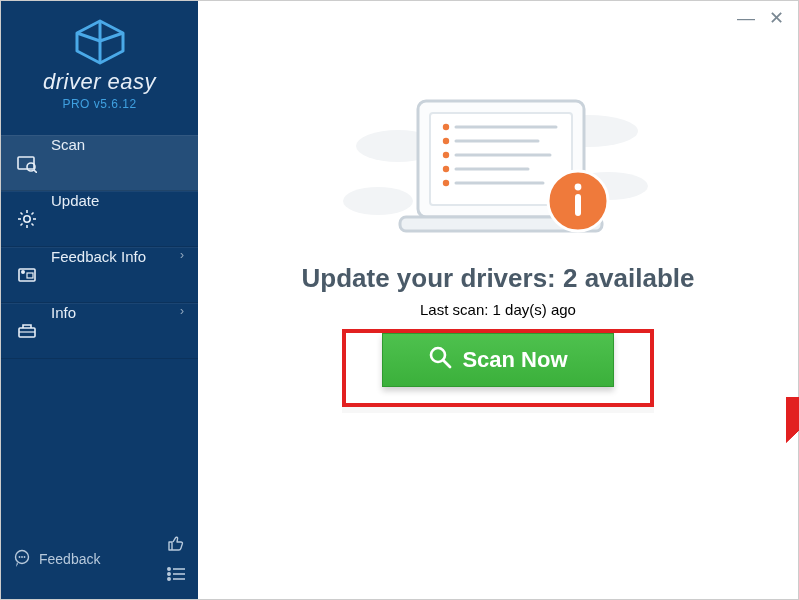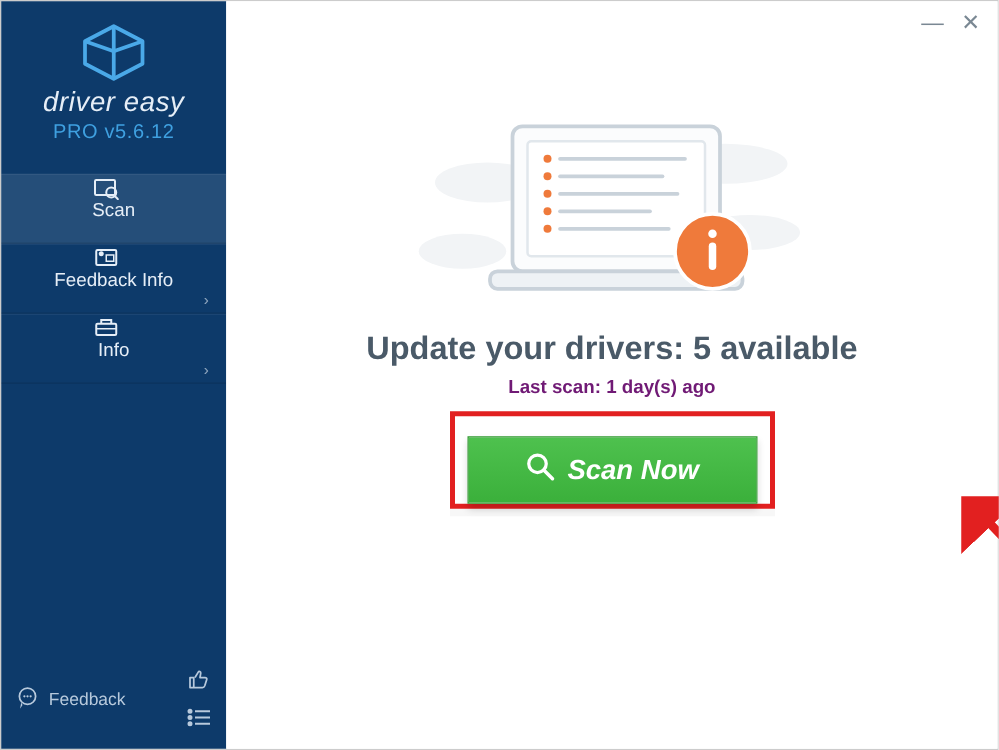--- a/index.html
+++ b/index.html
@@ -14,21 +14,21 @@
   .window {
     width: 799px;
     height: 600px;
     border: 1px solid #ccc;
     display: flex;
     position: relative;
     background: #fff;
   }
   
   .sidebar {
-    width: 180px;
+    width: 197px;
     height: 100%;
     background: linear-gradient(180deg, #0d3a6a 0%, #0d3a6a 100%);
     background: #0d3a6a;
     color: #fff;
     display: flex;
     flex-direction: column;
     position: relative;
   }
   .logo-area {
     padding: 18px 0 10px 0;
@@ -38,41 +38,39 @@
   .brand {
     font-style: italic;
     font-size: 22px;
     color: #e6eef7;
     margin-top: 4px;
     font-weight: 400;
     letter-spacing: 0.5px;
   }
   .version {
     color: #3fa0e0;
-    font-size: 16px;
+    font-size: 12px;
     margin-top: 2px;
     letter-spacing: 0.5px;
   }
   .nav {
     margin-top: 14px;
     display: flex;
     flex-direction: column;
   }
   .nav-item {
     display: flex;
-    align-items: center;
     padding: 0 14px;
     height: 56px;
     color: #e6eef7;
     font-size: 15px;
     cursor: pointer;
     position: relative;
     border-top: 1px solid rgba(255,255,255,0.06);
     border-bottom: 1px solid rgba(0,0,0,0.12);
-    flex-direction: column;
   }
   .nav-item.active {
     background: rgba(255,255,255,0.10);
   }
   .nav-item .icon {
     width: 24px;
     margin-right: 12px;
     display: flex;
     align-items: center;
     justify-content: center;
@@ -135,37 +133,35 @@
     text-align: center;
     color: #4a5a68;
     font-size: 26px;
     font-weight: 700;
   }
   .subline {
     position: absolute;
     left: 0; right: 0;
     top: 300px;
     text-align: center;
-    color: #701a75;
+    color: #000000;
     font-size: 15px;
-    font-weight: bold;
   }
   .scan-highlight {
     position: absolute;
     left: 50%;
     top: 328px;
     transform: translateX(-50%);
-    width: 260px;
+    width: 312px;
     height: 78px;
     border: 4px solid #e22020;
     display: flex;
-    align-items: flex-end;
+    align-items: flex-start;
     justify-content: center;
     box-shadow: 0 6px 0 rgba(0,0,0,0.03);
-    font-style: italic;
   }
   .scan-btn {
     width: 232px;
     height: 54px;
     background: linear-gradient(180deg,#4ec14e 0%, #3bb03b 100%);
     border: 1px solid #2f9a2f;
     color: #fff;
     font-size: 22px;
     font-weight: 700;
     display: flex;
@@ -209,20 +205,38 @@
         <span class="icon">
           <svg width="20" height="20" viewBox="0 0 20 20">
             <rect x="1" y="4" width="16" height="12" rx="1" fill="none" stroke="#e6eef7" stroke-width="1.6"></rect>
             <circle cx="14" cy="14" r="4" fill="none" stroke="#e6eef7" stroke-width="1.6"></circle>
             <line x1="17" y1="17" x2="20" y2="20" stroke="#e6eef7" stroke-width="1.6"></line>
           </svg>
         </span>
         <span>Scan</span>
       </div>
 
+      <div class="nav-item">
+        <span class="icon">
+          <svg width="20" height="20" viewBox="0 0 20 20">
+            <circle cx="10" cy="10" r="3.2" fill="none" stroke="#e6eef7" stroke-width="1.6"></circle>
+            <g stroke="#e6eef7" stroke-width="1.6">
+              <line x1="10" y1="1" x2="10" y2="4"></line>
+              <line x1="10" y1="16" x2="10" y2="19"></line>
+              <line x1="1" y1="10" x2="4" y2="10"></line>
+              <line x1="16" y1="10" x2="19" y2="10"></line>
+              <line x1="3.5" y1="3.5" x2="5.5" y2="5.5"></line>
+              <line x1="14.5" y1="14.5" x2="16.5" y2="16.5"></line>
+              <line x1="14.5" y1="5.5" x2="16.5" y2="3.5"></line>
+              <line x1="3.5" y1="16.5" x2="5.5" y2="14.5"></line>
+            </g>
+          </svg>
+        </span>
+        <span>Update</span>
+      </div>
 
       <div class="nav-item">
         <span class="icon">
           <svg width="20" height="20" viewBox="0 0 20 20">
             <rect x="2" y="4" width="16" height="12" rx="1" fill="none" stroke="#e6eef7" stroke-width="1.6"></rect>
             <circle cx="6" cy="7" r="2" fill="#e6eef7"></circle>
             <rect x="10" y="8" width="6" height="5" fill="none" stroke="#e6eef7" stroke-width="1.2"></rect>
           </svg>
         </span>
         <span>Feedback Info</span>
@@ -313,21 +327,21 @@
 
         <g>
           <circle cx="240" cy="110" r="30" fill="#ef7a3b"></circle>
           <circle cx="240" cy="110" r="30" fill="none" stroke="#ffffff" stroke-width="3"></circle>
           <circle cx="240" cy="96" r="3.4" fill="#ffffff"></circle>
           <rect x="237" y="103" width="6" height="22" rx="3" fill="#ffffff"></rect>
         </g>
       </svg>
     </div>
 
-    <div class="headline">Update your drivers: 5 available</div>
+    <div class="headline">Update your drivers: 2 available</div>
     <div class="subline">Last scan: 1 day(s) ago</div>
 
     <div class="scan-highlight">
       <div class="scan-btn">
         <span>
           <svg width="24" height="24" viewBox="0 0 24 24">
             <circle cx="10" cy="10" r="7" fill="none" stroke="#ffffff" stroke-width="2.6"></circle>
             <line x1="15" y1="15" x2="22" y2="22" stroke="#ffffff" stroke-width="2.8" stroke-linecap="round"></line>
           </svg>
         </span>

